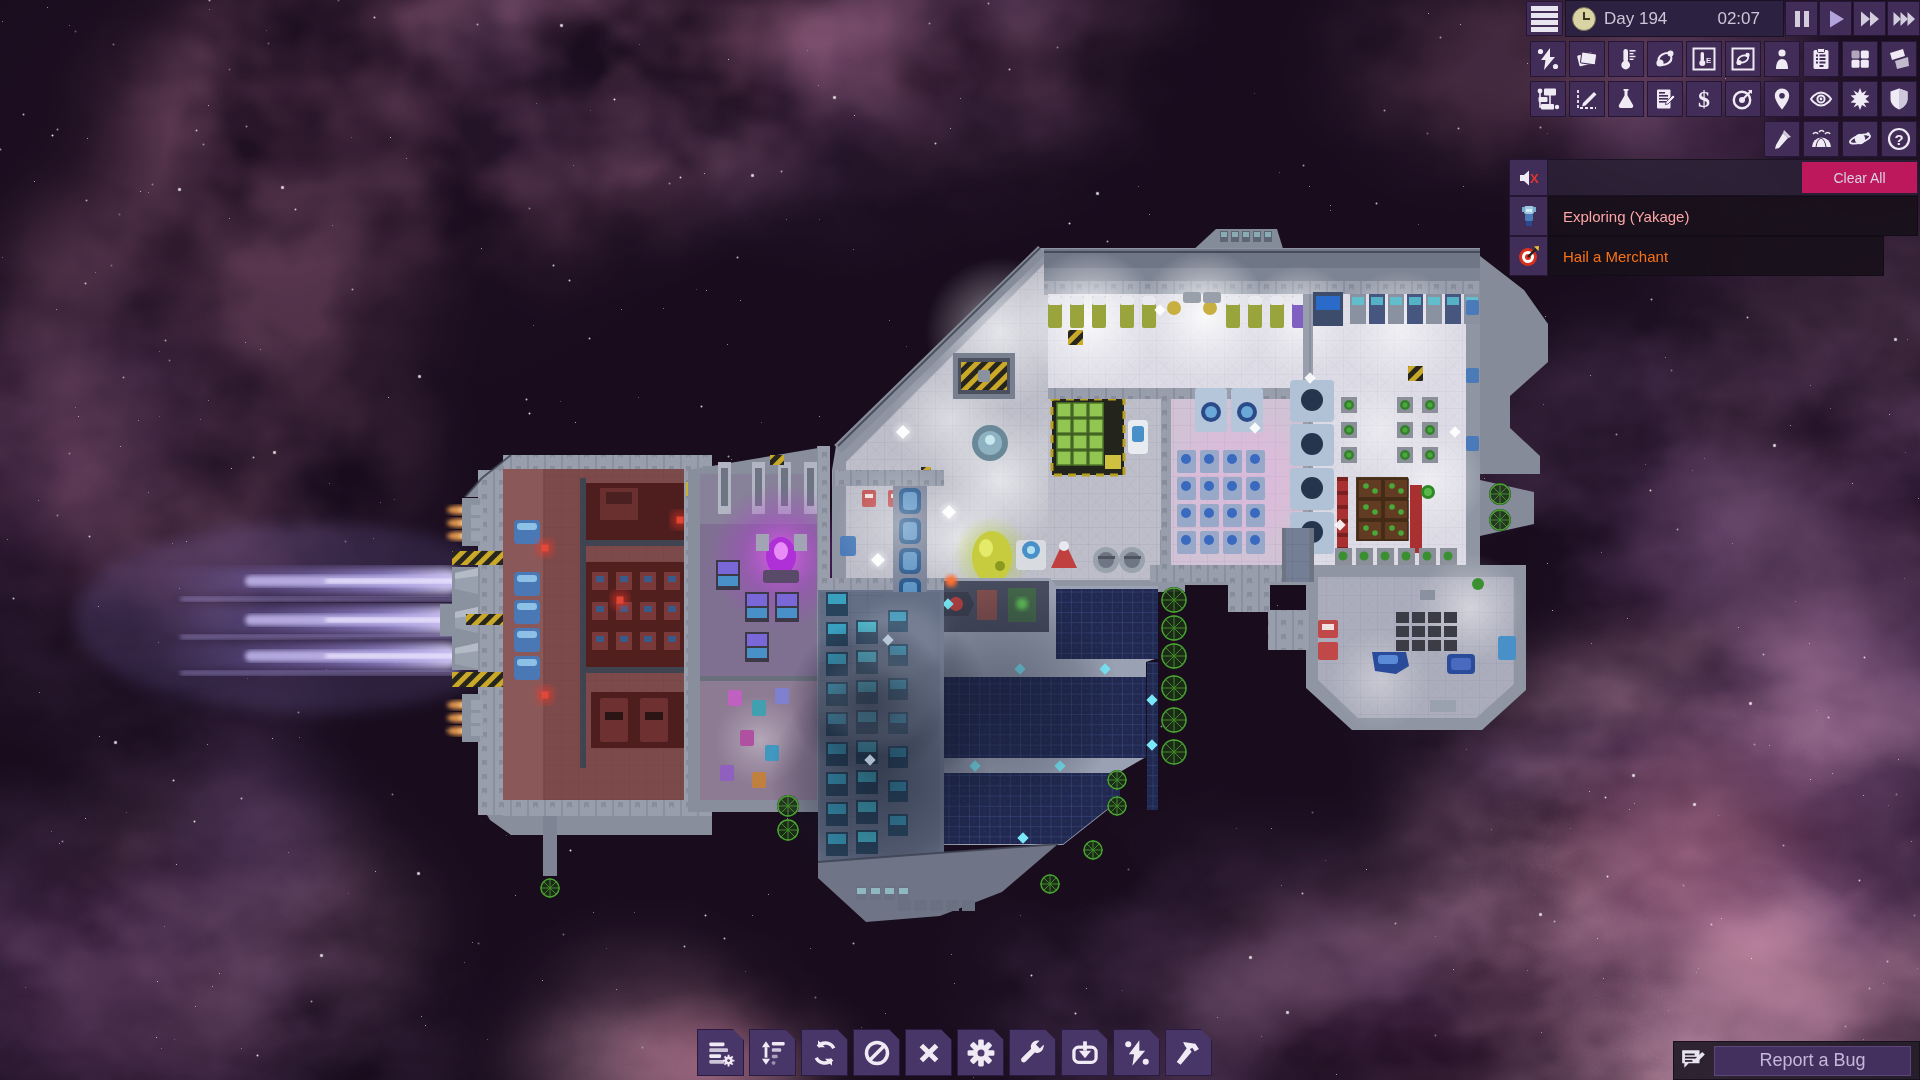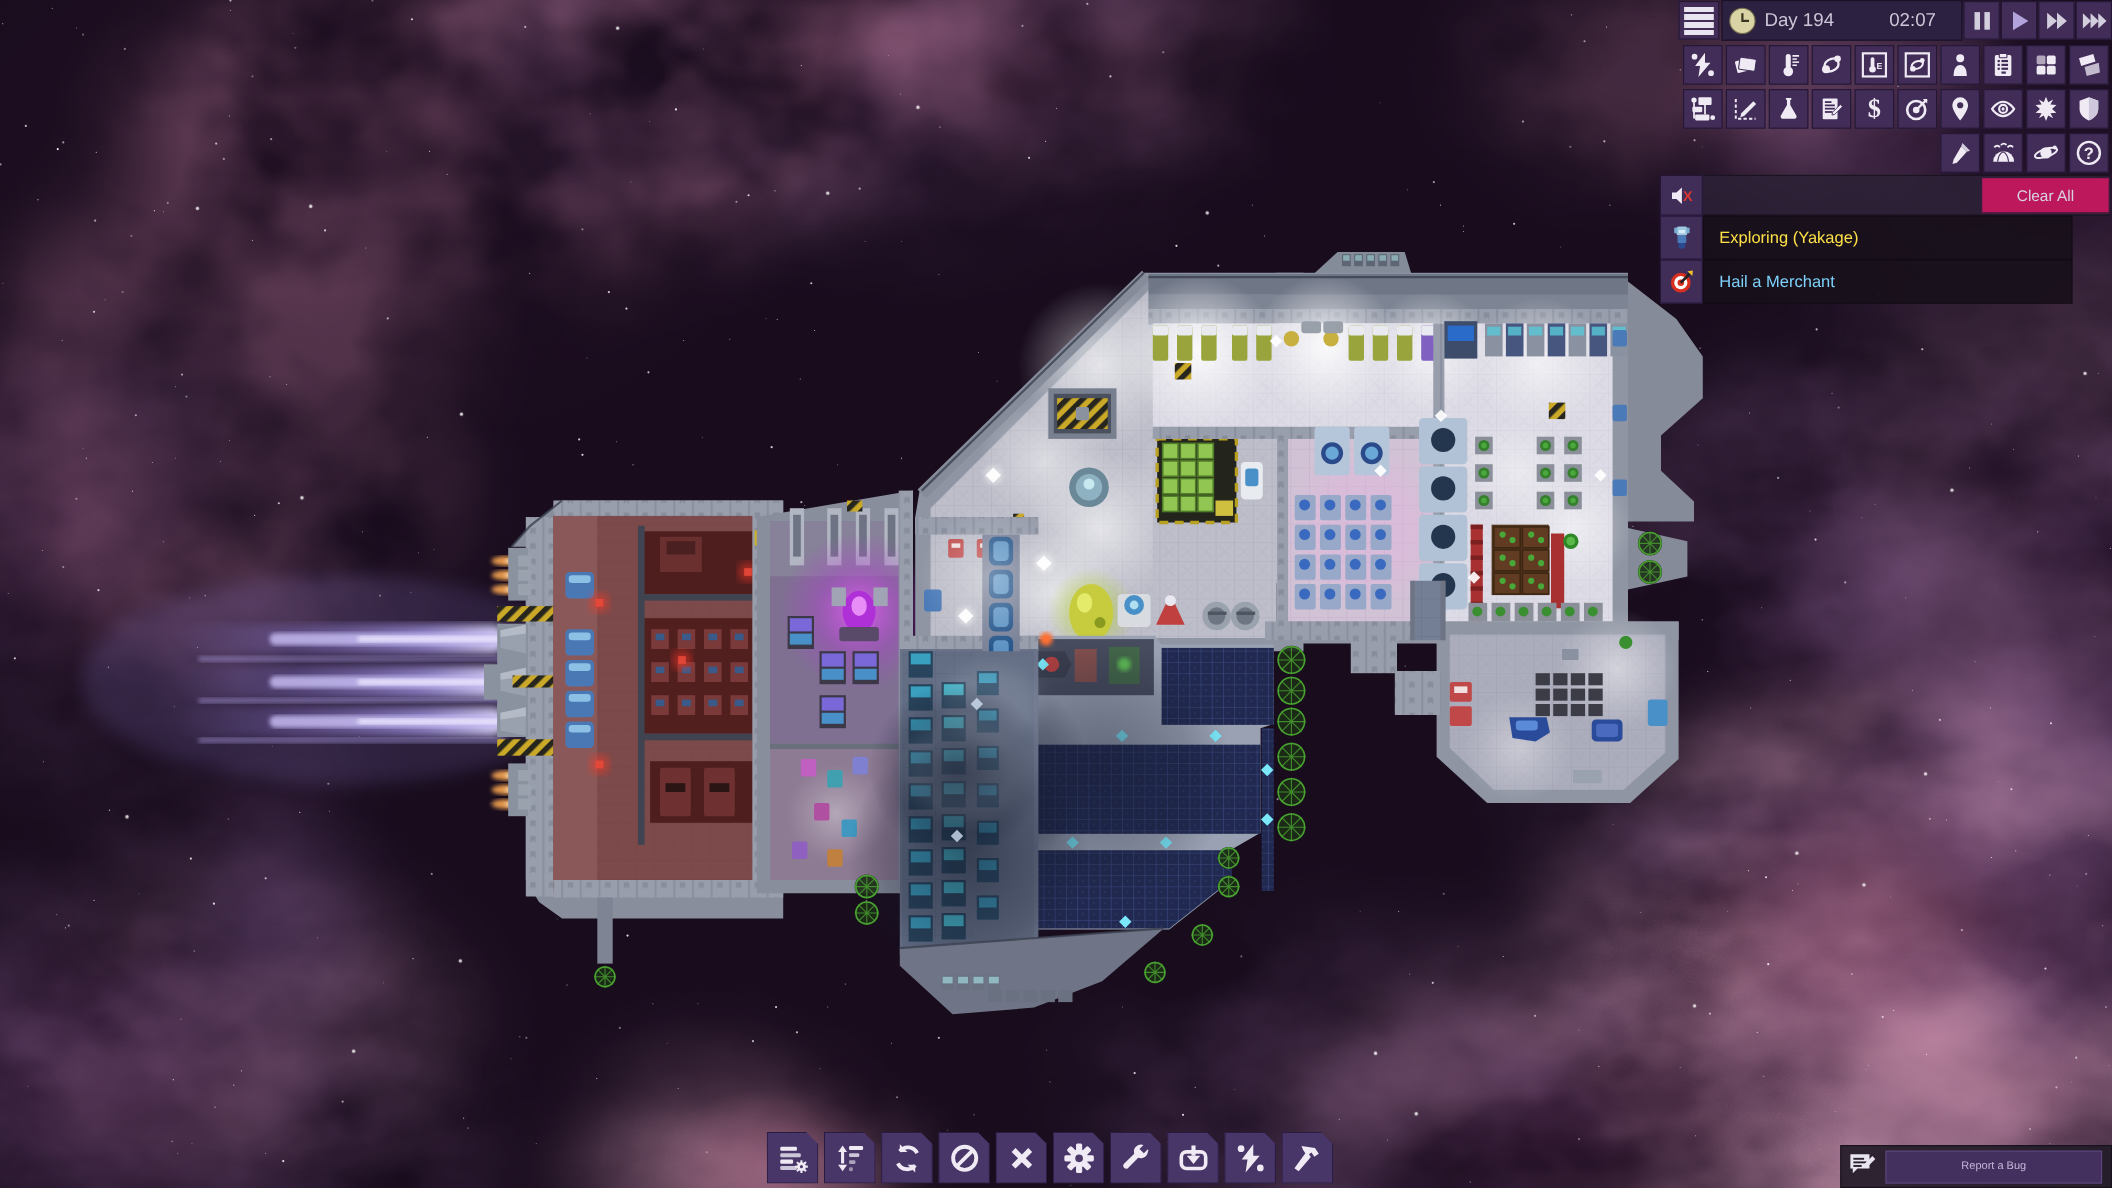--- a/index.html
+++ b/index.html
@@ -1007,36 +1007,36 @@
       </svg>
     </div>
 <div style="position:absolute;left:1509px;top:159px;width:409px;height:37px;background:rgba(43,33,54,0.88);border:1px solid #1a1322;box-sizing:border-box"></div>
 <div class="ecell" style="top:159px">
       <svg width="24" height="24" viewBox="0 0 24 24">
         <path d="M3 9v6h4l5 4.5v-15L7 9z" fill="#efeaf4"></path>
         <text x="13" y="17" font-family="Liberation Sans" font-size="13" font-weight="bold" fill="#e03530">X</text>
       </svg>
     </div>
 <div style="position:absolute;left:1801px;top:161px;width:117px;height:33px;background:#be185d;border:1px solid #2a1d3a;box-sizing:border-box;display:flex;align-items:center;justify-content:center;color:#d8d2e4;font-size:14px">Clear All</div>
-<div style="position:absolute;left:1548px;top:196px;width:336px;height:40px;background:rgba(24,16,26,0.93);border:1px solid #120c16;box-sizing:border-box;display:flex;align-items:center;color:#fde047;font-size:15px">
+<div style="position:absolute;left:1548px;top:196px;width:370px;height:40px;background:rgba(24,16,26,0.93);border:1px solid #120c16;box-sizing:border-box;display:flex;align-items:center;color:#fca5a5;font-size:15px">
       <div style="margin-left:14px">Exploring (Yakage)</div>
     </div>
 <div class="ecell" style="top:196px;height:40px">
       <svg width="24" height="24" viewBox="0 0 24 24">
         <g>
           <rect x="7" y="2" width="10" height="8" rx="2" fill="#9ec8e0"></rect>
           <rect x="5" y="3" width="3" height="5" fill="#7aaed0"></rect>
           <rect x="16" y="3" width="3" height="5" fill="#7aaed0"></rect>
           <rect x="8" y="10" width="8" height="7" rx="1" fill="#4a7ab8"></rect>
           <rect x="9" y="17" width="6" height="5" rx="1" fill="#2a4a90"></rect>
           <rect x="9" y="5" width="6" height="3" fill="#d8ecf8"></rect>
         </g>
       </svg>
     </div>
-<div style="position:absolute;left:1548px;top:236px;width:336px;height:40px;background:rgba(24,16,26,0.93);border:1px solid #120c16;box-sizing:border-box;display:flex;align-items:center;color:#7dd3fc;font-size:15px">
+<div style="position:absolute;left:1548px;top:236px;width:336px;height:40px;background:rgba(24,16,26,0.93);border:1px solid #120c16;box-sizing:border-box;display:flex;align-items:center;color:#f97316;font-size:15px">
       <div style="margin-left:14px">Hail a Merchant</div>
     </div>
 <div class="ecell" style="top:236px;height:40px">
       <svg width="24" height="24" viewBox="0 0 24 24">
         <circle cx="11" cy="13" r="9" fill="#d83020"></circle>
         <circle cx="11" cy="13" r="6" fill="#fff"></circle>
         <circle cx="11" cy="13" r="3" fill="#d83020"></circle>
         <path d="M11 13 20 4" stroke="#222" stroke-width="2.4"></path>
         <path d="M17 2.5 21.5 7 22 2z" fill="#f0c030"></path>
       </svg>
@@ -1140,14 +1140,14 @@
     <div style="position:absolute;left:1673px;top:1041px;width:247px;height:39px;background:rgba(36,28,40,0.92);border:1px solid #17111d;box-sizing:border-box;display:flex;align-items:center">
 <div style="margin-left:6px"><svg width="26" height="26" viewBox="0 0 24 24">
           <path d="M2 4h16v12H8l-4 4v-4H2z" fill="#e9e5f0"></path>
           <g fill="#2a2130">
             <rect x="4.5" y="7" width="9" height="1.6"></rect>
             <rect x="4.5" y="10" width="11" height="1.6"></rect>
             <rect x="4.5" y="13" width="7" height="1.6"></rect>
           </g>
           <path d="M14 12 20.5 5.5l2.4 2.4L16.4 14.4 13 15z" fill="#e9e5f0"></path>
         </svg></div>
-<div style="margin-left:8px;width:197px;height:30px;background:#44305e;border:1px solid #5c467c;box-sizing:border-box;display:flex;align-items:center;justify-content:center;color:#c6b6da;font-size:10px">Report a Bug</div>
+<div style="margin-left:8px;width:197px;height:30px;background:#44305e;border:1px solid #5c467c;box-sizing:border-box;display:flex;align-items:center;justify-content:center;color:#c6b6da;font-size:18px">Report a Bug</div>
     </div>
 </div>
 </body></html>

